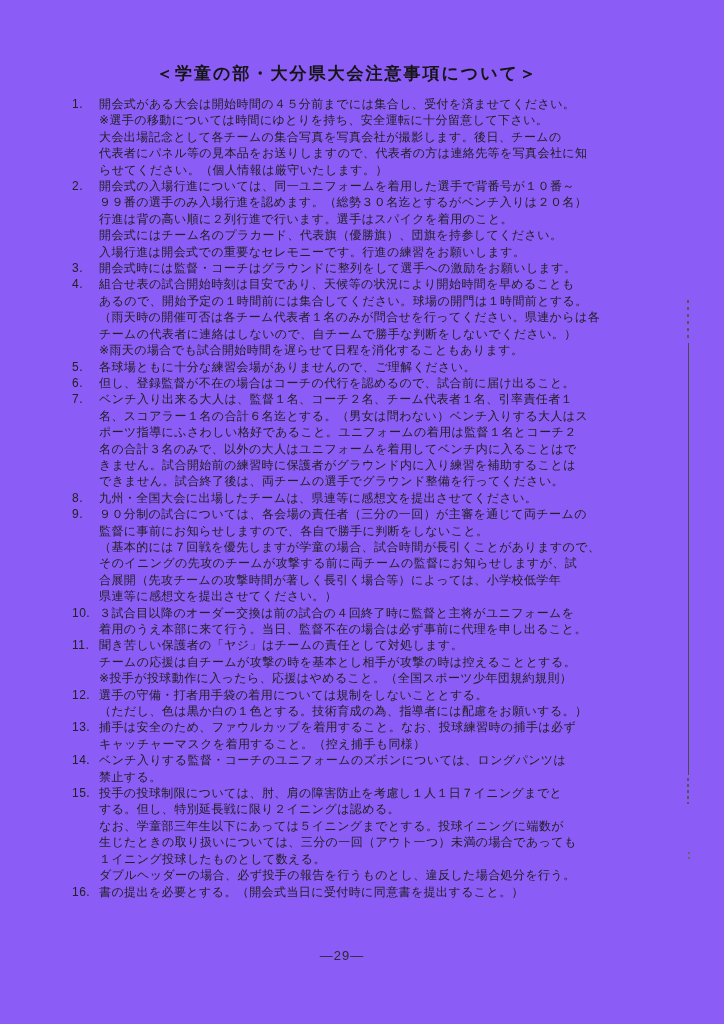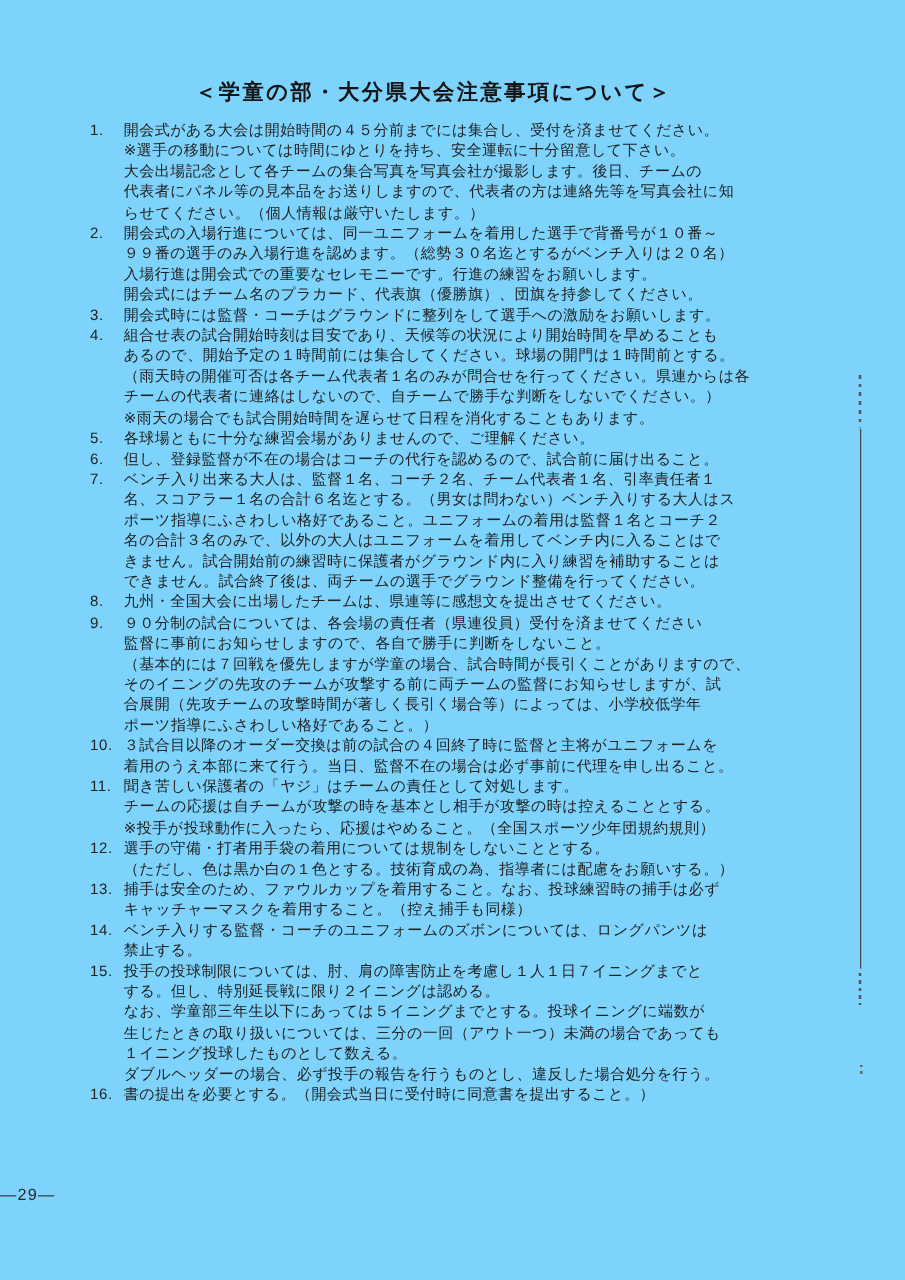--- a/index.html
+++ b/index.html
@@ -6,21 +6,21 @@
   body{
     width:724px;height:1024px;
     background:#ffffff;
     font-family:"Liberation Sans","DejaVu Sans",sans-serif;
     color:#1e1e1e;
     overflow:hidden;
     position:relative;
   }
   .sheet{
     position:absolute;inset:0;
-    background:#7dd3fc;
+    background:#8b5cf6;
   }
   .doc-title{
     position:absolute;
     top:62px;left:0;right:30px;
     text-align:center;
     font-size:17px;
     font-weight:bold;
     letter-spacing:2px;
     color:#151515;
     filter:blur(0.3px);
@@ -55,20 +55,21 @@
   }
   .line .u{
     text-decoration-style:dashed;
     text-underline-offset:2px;
     text-decoration-thickness:1px;
     text-decoration-color:#3a3a3a;
   }
   .page-number{
     position:absolute;
     top:948px;left:0;right:40px;
+    text-align:center;
     font-size:13px;
     letter-spacing:1px;
     color:#2a2a2a;
     filter:blur(0.3px);
   }
   
   .artifact-vline{
     position:absolute;
     left:688px;top:343px;
     width:1px;height:432px;
@@ -108,22 +109,23 @@
           <div class="line"><span>大会出場記念として各チームの集合写真を写真会社が撮影します。後日、チームの</span></div>
           <div class="line"><span>代表者にパネル等の見本品をお送りしますので、代表者の方は連絡先等を写真会社に知</span></div>
           <div class="line"><span>らせてください。（個人情報は厳守いたします。）</span></div>
         </div>
       </div>
       <div class="item">
         <div class="num">2.</div>
         <div class="lines">
           <div class="line"><span>開会式の入場行進については、同一ユニフォームを着用した選手で背番号が１０番～</span></div>
           <div class="line"><span>９９番の選手のみ入場行進を認めます。（総勢３０名迄とするがベンチ入りは２０名）</span></div>
+          <div class="line"><span>行進は背の高い順に２列行進で行います。選手はスパイクを着用のこと。</span></div>
+          <div class="line"><span>開会式にはチーム名のプラカード、代表旗（優勝旗）、団旗を持参してください。</span></div>
           <div class="line"><span>入場行進は開会式での重要なセレモニーです。行進の練習をお願いします。</span></div>
-          <div class="line"><span>開会式にはチーム名のプラカード、代表旗（優勝旗）、団旗を持参してください。</span></div>
         </div>
       </div>
       <div class="item">
         <div class="num">3.</div>
         <div class="lines">
           <div class="line"><span>開会式時には監督・コーチはグラウンドに整列をして選手への激励をお願いします。</span></div>
         </div>
       </div>
       <div class="item">
         <div class="num">4.</div>
@@ -160,26 +162,26 @@
       </div>
       <div class="item">
         <div class="num">8.</div>
         <div class="lines">
           <div class="line"><span>九州・全国大会に出場したチームは、県連等に感想文を提出させてください。</span></div>
         </div>
       </div>
       <div class="item">
         <div class="num">9.</div>
         <div class="lines">
-          <div class="line"><span>９０分制の試合については、各会場の責任者（県連役員）受付を済ませてください</span></div>
+          <div class="line"><span>９０分制の試合については、各会場の責任者（三分の一回）が主審を通じて両チームの</span></div>
           <div class="line"><span>監督に事前にお知らせしますので、各自で勝手に判断をしないこと。</span></div>
           <div class="line"><span class="u">（基本的には７回戦を優先しますが学童の場合、試合時間が長引くことがありますので、</span></div>
           <div class="line"><span class="u">そのイニングの先攻のチームが攻撃する前に両チームの監督にお知らせしますが、試</span></div>
           <div class="line"><span class="u">合展開（先攻チームの攻撃時間が著しく長引く場合等）によっては、小学校低学年</span></div>
-          <div class="line"><span class="u">ポーツ指導にふさわしい格好であること。）</span></div>
+          <div class="line"><span class="u">県連等に感想文を提出させてください。）</span></div>
         </div>
       </div>
       <div class="item">
         <div class="num">10.</div>
         <div class="lines">
           <div class="line"><span>３試合目以降のオーダー交換は前の試合の４回終了時に監督と主将がユニフォームを</span></div>
           <div class="line"><span>着用のうえ本部に来て行う。当日、監督不在の場合は必ず事前に代理を申し出ること。</span></div>
         </div>
       </div>
       <div class="item">

